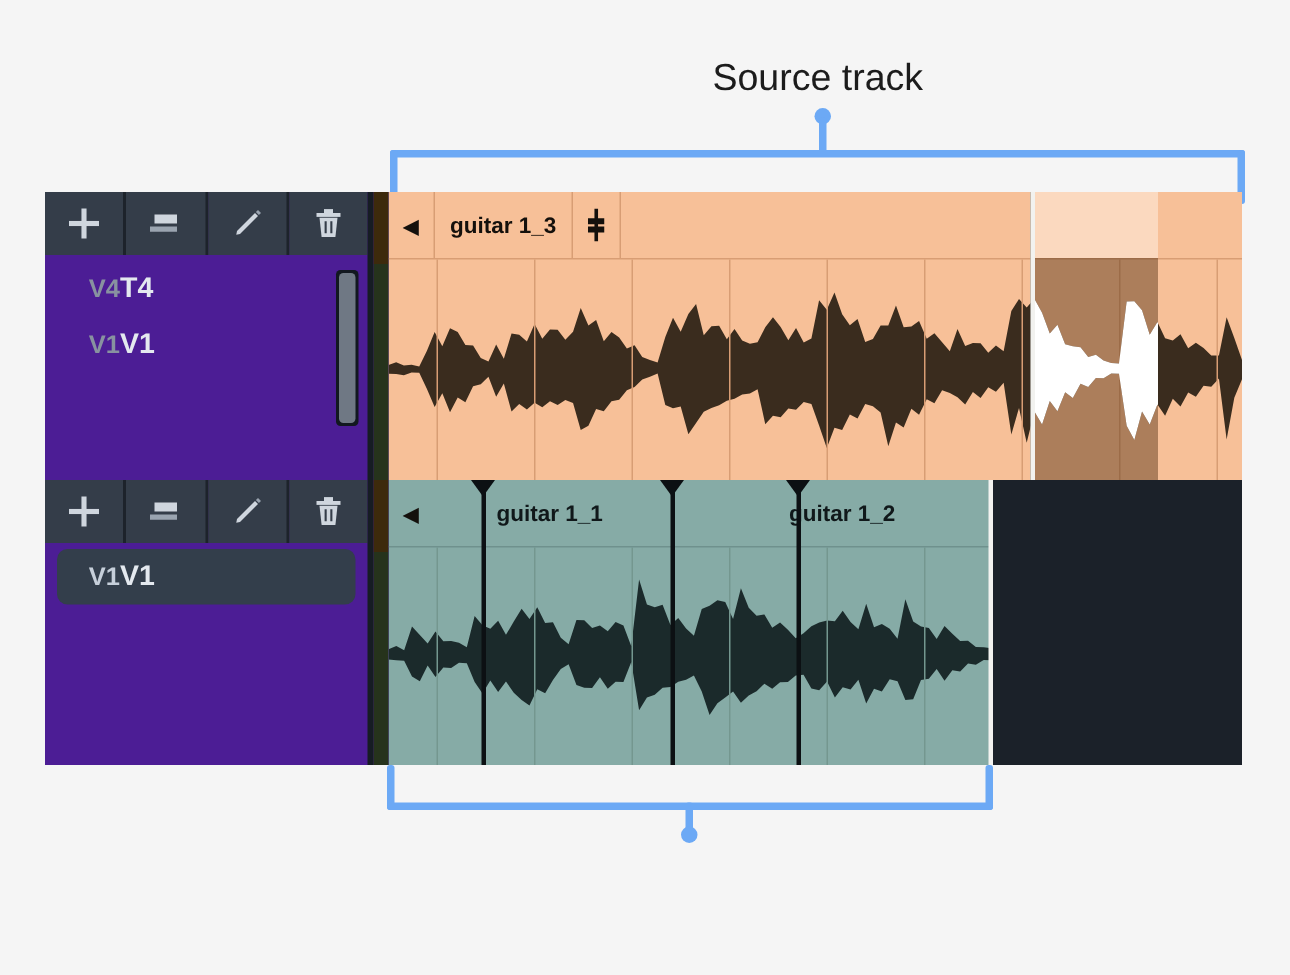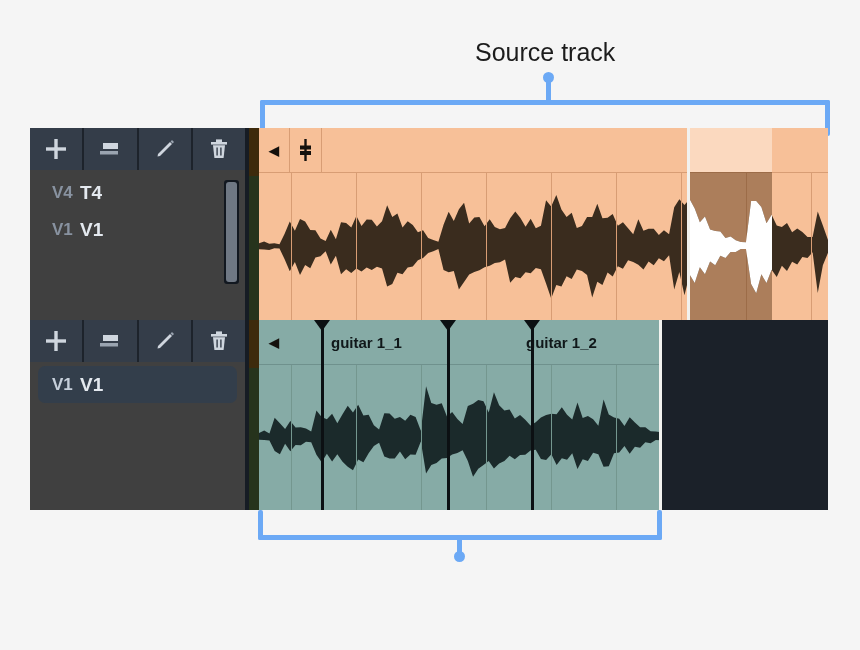--- a/index.html
+++ b/index.html
@@ -2,21 +2,21 @@
 <html><head>
 <meta charset="utf-8">
 <style>
   html, body {
     margin: 0; padding: 0;
     width: 860px; height: 650px;
     background: #f5f5f5;
     font-family: "Liberation Sans", sans-serif;
     overflow: hidden;
   }
-  #stage { position: relative; width: 860px; height: 650px; background: #f5f5f5; }
+  #stage { position: relative; width: 860px; height: 650px; background: #f5f5f5; text-align: right; }
 
   
   .anno-label {
     position: absolute;
     font-size: 25px;
     color: #1c1c1c;
     font-family: "Liberation Sans", sans-serif;
     white-space: nowrap;
   }
   .bracket-h { position: absolute; background: #6ca9f5; height: 5px; border-radius: 2px; }
@@ -35,21 +35,21 @@
     overflow: hidden;
   }
 
   .track { position: absolute; left: 0; width: 798px; }
   .track-src { top: 0; height: 192px; }
   .track-comp { top: 192px; height: 190px; }
 
   .sidepanel {
     position: absolute; left: 0; top: 0;
     width: 215px; height: 100%;
-    background: #404040;
+    background: #4c1d95;
     padding-left: 36px;
   }
   .toolbar {
     position: absolute; left: 0; top: 0;
     width: 215px; height: 42px;
     display: flex;
   }
   .tool-btn {
     flex: 1 1 0;
     background: #343d49;
@@ -249,20 +249,21 @@
           <div class="gridline" style="left:292px;"></div>
           <div class="gridline" style="left:357px;"></div>
           <div class="gridline" style="left:422px;"></div>
           <div class="gridline" style="left:487px;"></div>
           <div class="gridline" style="left:552px;"></div>
 
           <div class="clip-header">
             <div class="hdr-cell">
               <span class="hdr-arrow">◀</span>
             </div>
+            <div class="hdr-cell">guitar 1_3</div>
             <div class="hdr-cell">
               <svg width="11" height="22" viewBox="0 0 11 22">
                 <rect x="4.3" y="0" width="2.4" height="22" fill="#14100c"></rect>
                 <rect x="0" y="6.5" width="11" height="4" fill="#14100c"></rect>
                 <rect x="0" y="12" width="11" height="4" fill="#14100c"></rect>
               </svg>
             </div>
           </div>
           <div class="hdr-underline"></div>
 

